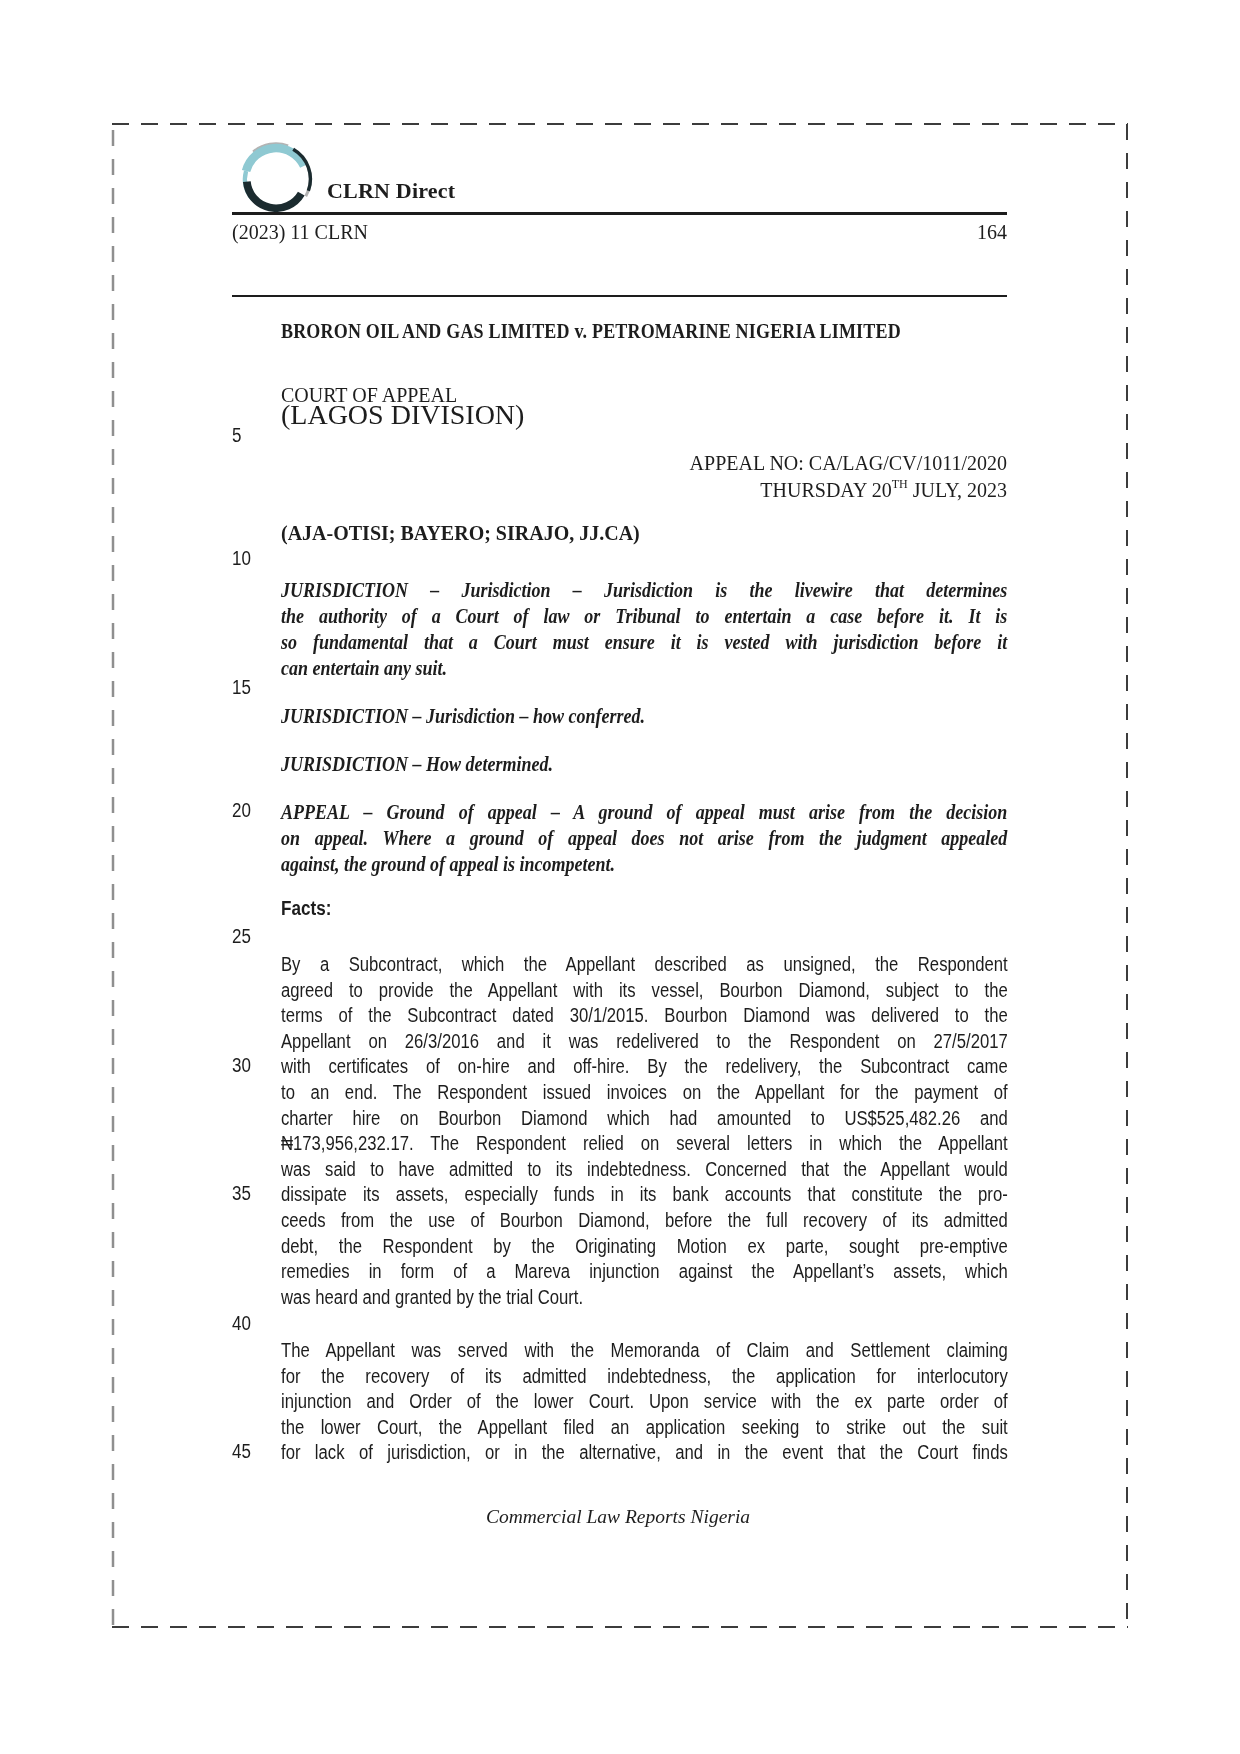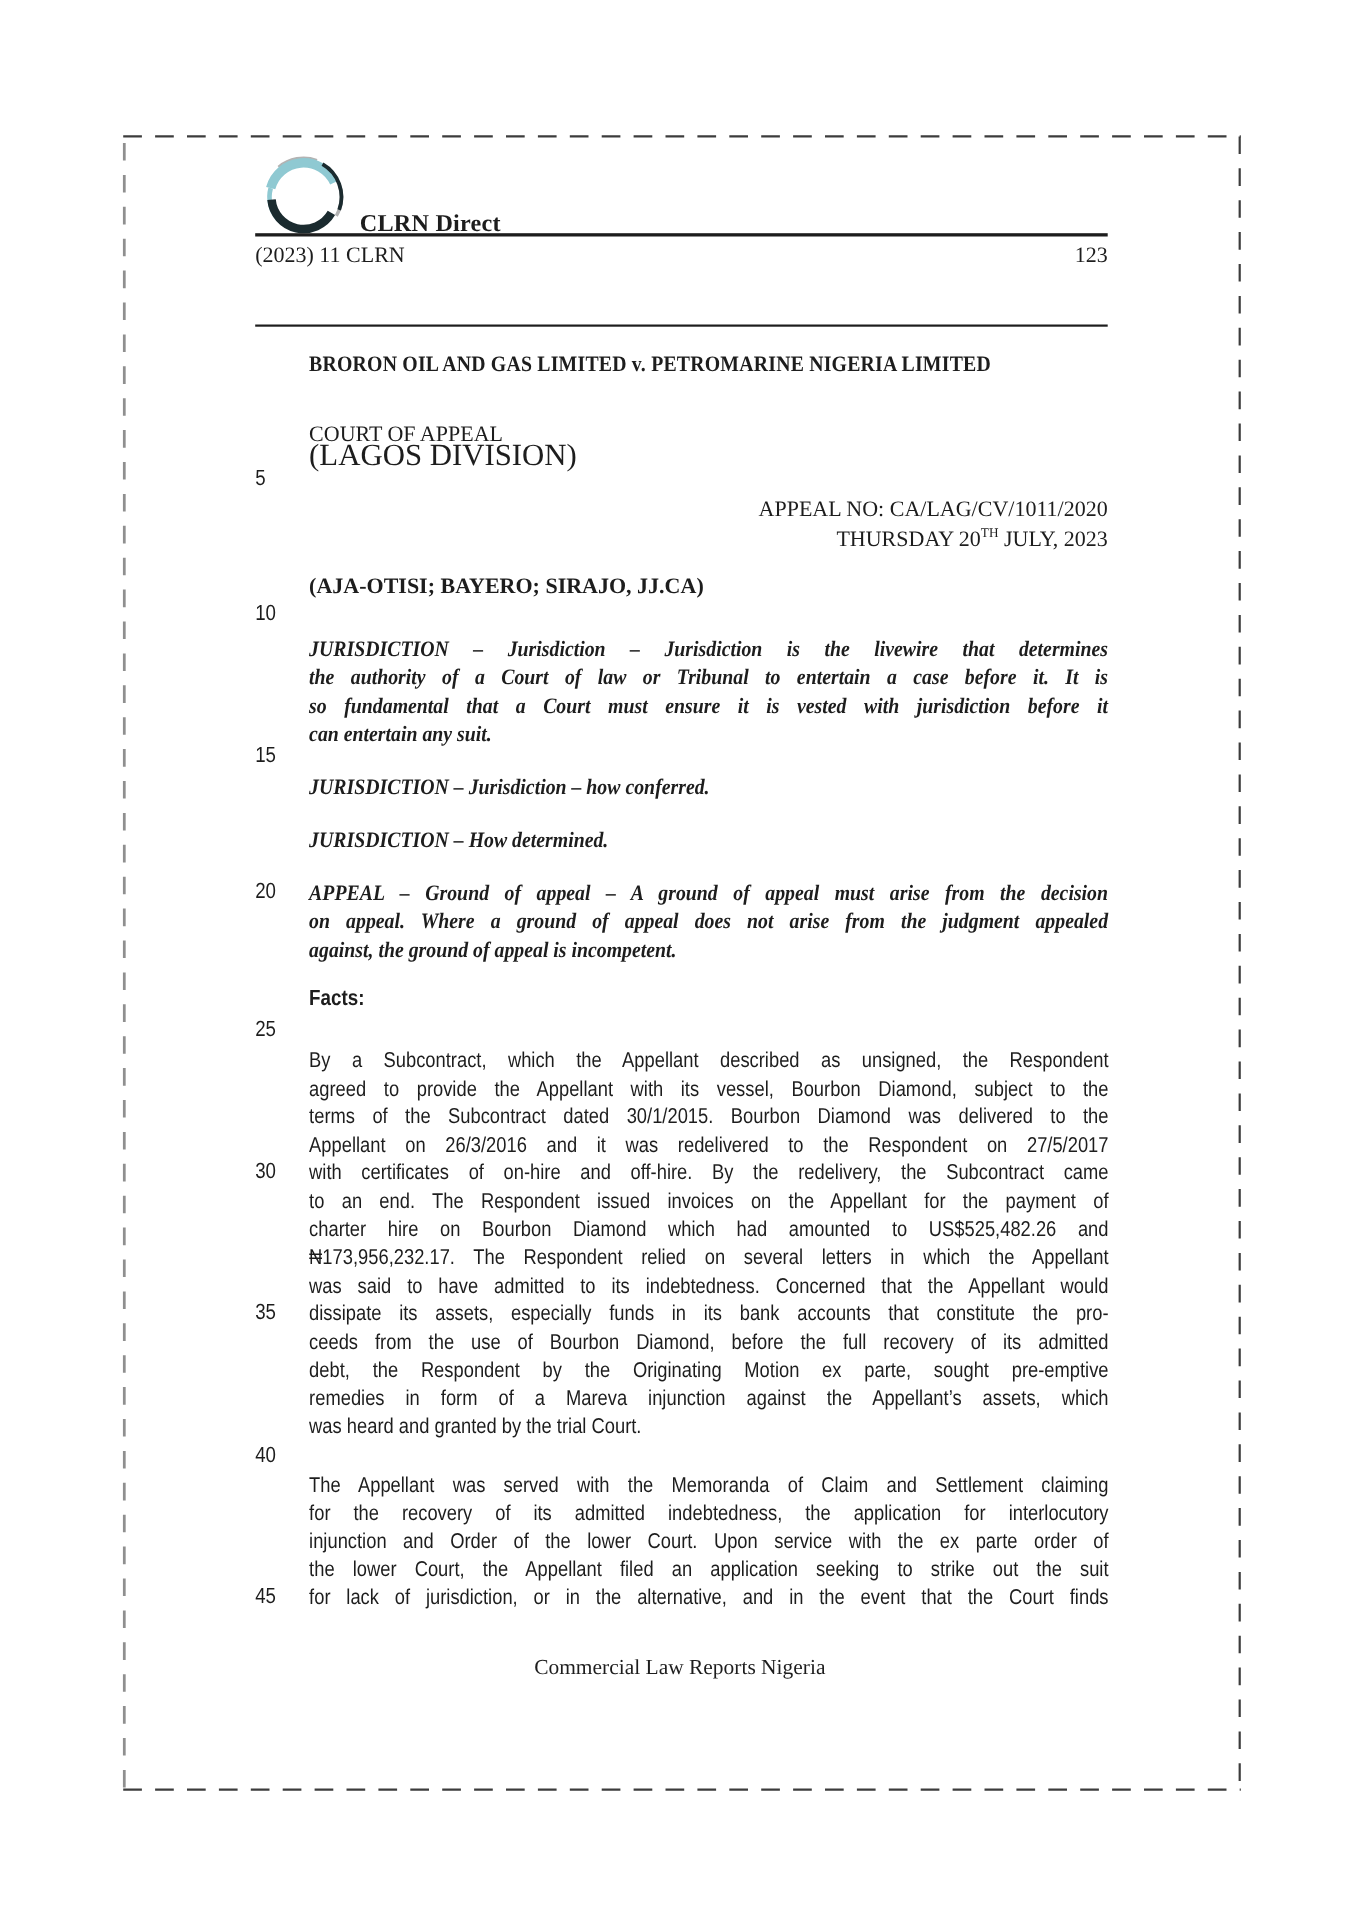--- a/index.html
+++ b/index.html
@@ -10,41 +10,41 @@
   }
   html,body{margin:0;padding:0;}
   body{
     width:1240px;height:1754px;background:#ffffff;position:relative;
     font-family:"Liberation Sans","DejaVu Sans",sans-serif;color:var(--ink);
     overflow:hidden;
   }
   .serif{font-family:"Liberation Serif","DejaVu Serif",serif;}
   .page-border{position:absolute;left:0;top:0;width:1240px;height:1754px;pointer-events:none;}
   .logo{position:absolute;left:233px;top:134px;width:86px;height:90px;}
-  .brand{position:absolute;left:327px;top:190px;font-size:22px;font-weight:bold;letter-spacing:.2px;}
+  .brand{position:absolute;left:327px;top:178px;font-size:22px;font-weight:bold;letter-spacing:.2px;}
   .rule{position:absolute;left:232px;width:775px;background:var(--ink);}
   .rule1{top:212px;height:3px;}
   .rule2{top:295px;height:2px;}
   .hdr-row{position:absolute;left:232px;top:221px;width:775px;display:flex;justify-content:space-between;align-items:baseline;font-size:20px;}
   .case-title{position:absolute;left:281px;top:320px;width:807px;font-size:20px;font-weight:bold;white-space:nowrap;transform:scaleX(.9);transform-origin:0 0;letter-spacing:.2px;}
   .court{position:absolute;left:281px;top:384px;font-size:20px;}
   .division{position:absolute;left:281px;top:399px;font-size:28px;}
   .appeal-no{position:absolute;left:281px;top:452px;width:726px;text-align:right;font-size:20px;}
   .hearing-date{position:absolute;left:281px;top:478px;width:726px;text-align:right;font-size:20px;}
   .hearing-date sup{font-size:12px;position:relative;top:-1px;}
   .judges{position:absolute;left:281px;top:522px;font-size:20px;font-weight:bold;}
   .headnote{position:absolute;left:281px;width:807px;font-size:20px;font-weight:bold;font-style:italic;line-height:26px;transform:scaleX(.9);transform-origin:0 0;font-family:"Liberation Serif","DejaVu Serif",serif;}
   .facts-heading{position:absolute;left:281px;top:897px;font-size:20px;font-weight:bold;transform:scaleX(.855);transform-origin:0 0;}
   .para{position:absolute;left:281px;width:850px;font-size:19.5px;line-height:25.6px;transform:scaleX(.855);transform-origin:0 0;}
   .tline{text-align:justify;text-align-last:justify;height:25.6px;overflow:visible;}
   .headnote .tline{height:26px;}
   .tline.last{text-align-last:left;}
   .cont .tline.last{text-align-last:justify;}
   .gnum{position:absolute;left:232px;font-size:20px;transform:scaleX(.85);transform-origin:0 0;}
-  .footer{position:absolute;left:255px;top:1506px;width:726px;text-align:center;font-size:19.5px;}
+  .footer{position:absolute;left:255px;top:1506px;width:726px;text-align:center;font-size:19.5px;font-style:italic;}
 </style>
 </head>
 <body>
 
 <svg class="page-border" width="1240" height="1754">
   <line x1="112" y1="124" x2="1128" y2="124" stroke="#3c3c3c" stroke-width="2" stroke-dasharray="17 12"></line>
   <line x1="113" y1="130" x2="113" y2="1628" stroke="#8f8f8f" stroke-width="2.5" stroke-dasharray="16 13"></line>
   <line x1="1127" y1="124" x2="1127" y2="1628" stroke="#3c3c3c" stroke-width="2" stroke-dasharray="16 13"></line>
   <line x1="112" y1="1627" x2="1128" y2="1627" stroke="#3c3c3c" stroke-width="2" stroke-dasharray="17 12"></line>
 </svg>
@@ -57,21 +57,21 @@
   <path d="M70 15.4 A40 40 0 0 1 87.6 63.7" fill="none" stroke="#1b2b2f" stroke-width="4"></path>
   <path d="M79.4 67 A34 34 0 0 1 16.1 53" fill="none" stroke="#1b2b2f" stroke-width="9"></path>
 </svg>
 
 <div class="brand serif">CLRN Direct</div>
 
 <div class="rule rule1"></div>
 
 <div class="hdr-row serif">
   <span>(2023) 11 CLRN</span>
-  <span>123</span>
+  <span>164</span>
 </div>
 
 <div class="rule rule2"></div>
 
 <div class="case-title serif">BRORON OIL AND GAS LIMITED v. PETROMARINE NIGERIA LIMITED</div>
 <div class="court serif">COURT OF APPEAL</div>
 <div class="division serif">(LAGOS DIVISION)</div>
 
 <div class="appeal-no serif">APPEAL NO: CA/LAG/CV/1011/2020</div>
 <div class="hearing-date serif"><span>THURSDAY 20</span><sup>TH</sup><span> JULY, 2023</span></div>

